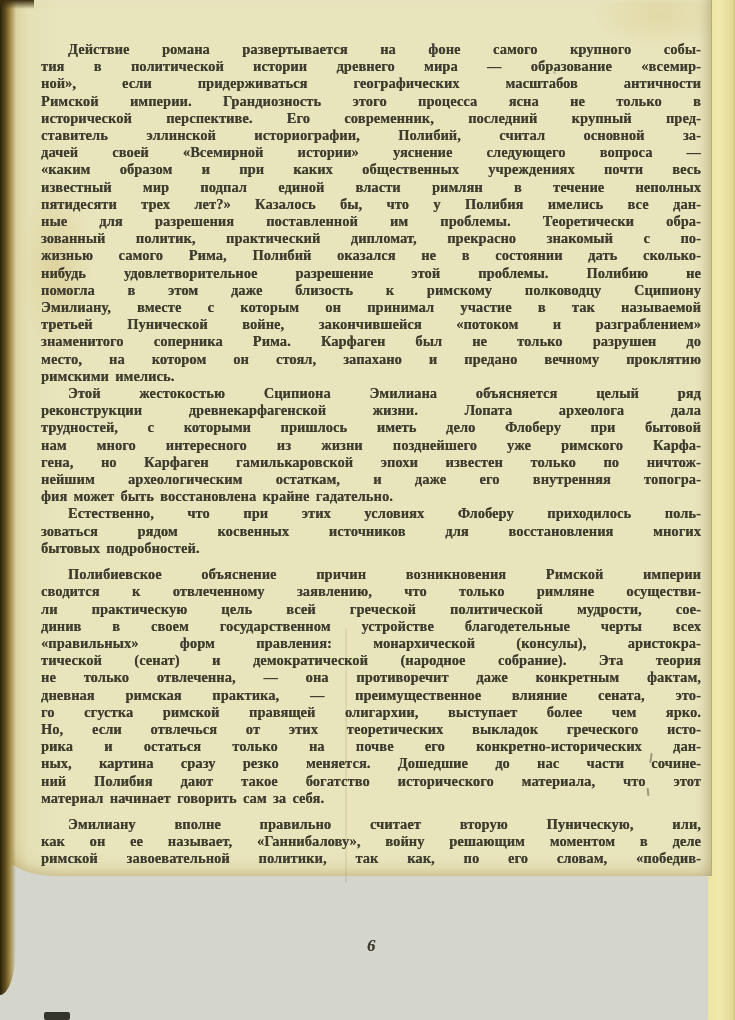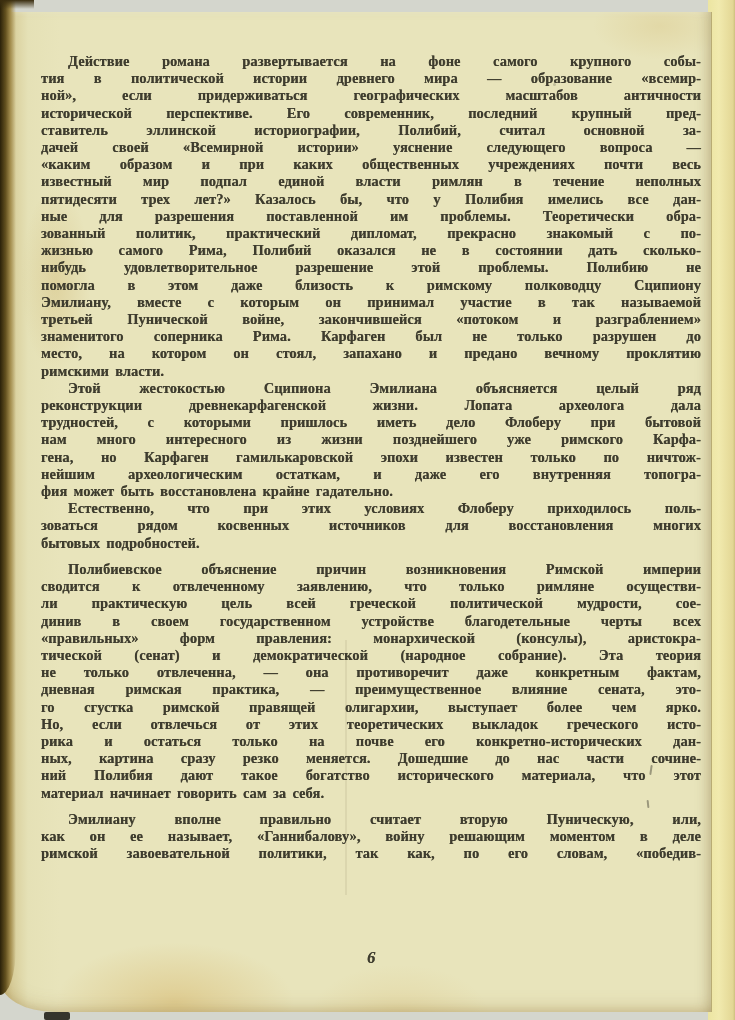--- a/index.html
+++ b/index.html
@@ -8,21 +8,21 @@
     background:#d4d6cd;
     font-family:"Liberation Serif","DejaVu Serif",serif;
   }
   
   .next-page-edge{
     position:absolute;top:0;right:0;width:27px;height:1020px;
     background:linear-gradient(90deg,#ece5a2 0%,#f1eaae 40%,#e3d795 92%,#cdbf7e 100%);
   }
   
   .page{
-    position:absolute;top:12px;left:0;width:711px;height:1000px;
+    position:absolute;top:0;left:0;width:711px;height:876px;
     background:
       radial-gradient(ellipse 170px 85px at 175px 990px, rgba(206,160,66,0.34), rgba(206,160,66,0) 70%),
       radial-gradient(ellipse 48px 130px at 56px 268px, rgba(188,148,58,0.22), rgba(188,148,58,0) 72%),
       radial-gradient(ellipse 90px 45px at 660px 14px, rgba(205,175,95,0.22), rgba(205,175,95,0) 75%),
       radial-gradient(ellipse 120px 70px at 400px 1005px, rgba(210,170,85,0.20), rgba(210,170,85,0) 75%),
       linear-gradient(90deg,#c3b175 0px,#d9cf9c 13px,#e5e1b6 28px,#e8e4bb 60px,#e8e4bb 100%);
     border-right:1px solid #b9ac74;
     border-bottom-left-radius:55px 32px;
     box-shadow:
       inset -9px 0 14px -7px rgba(120,100,50,.38),
@@ -83,36 +83,37 @@
     <div class="fold-line"></div>
     <div class="smudge s1"></div>
     <div class="smudge s2"></div>
     <div class="smudge s3"></div>
 
     <div class="text-block">
         <div class="para">
           <div class="line first">Действие романа развертывается на фоне самого крупного собы-</div>
           <div class="line">тия в политической истории древнего мира — образование «всемир-</div>
           <div class="line">ной», если придерживаться географических масштабов античности</div>
+          <div class="line">Римской империи. Грандиозность этого процесса ясна не только в</div>
           <div class="line">исторической перспективе. Его современник, последний крупный пред-</div>
           <div class="line">ставитель эллинской историографии, Полибий, считал основной за-</div>
           <div class="line">дачей своей «Всемирной истории» уяснение следующего вопроса —</div>
           <div class="line">«каким образом и при каких общественных учреждениях почти весь</div>
           <div class="line">известный мир подпал единой власти римлян в течение неполных</div>
           <div class="line">пятидесяти трех лет?» Казалось бы, что у Полибия имелись все дан-</div>
           <div class="line">ные для разрешения поставленной им проблемы. Теоретически обра-</div>
           <div class="line">зованный политик, практический дипломат, прекрасно знакомый с по-</div>
           <div class="line">жизнью самого Рима, Полибий оказался не в состоянии дать сколько-</div>
           <div class="line">нибудь удовлетворительное разрешение этой проблемы. Полибию не</div>
           <div class="line">помогла в этом даже близость к римскому полководцу Сципиону</div>
           <div class="line">Эмилиану, вместе с которым он принимал участие в так называемой</div>
           <div class="line">третьей Пунической войне, закончившейся «потоком и разграблением»</div>
           <div class="line">знаменитого соперника Рима. Карфаген был не только разрушен до</div>
           <div class="line">место, на котором он стоял, запахано и предано вечному проклятию</div>
-          <div class="line last">римскими власти.</div>
+          <div class="line last">римскими имелись.</div>
         </div>
         <div class="para">
           <div class="line first">Этой жестокостью Сципиона Эмилиана объясняется целый ряд</div>
           <div class="line">реконструкции древнекарфагенской жизни. Лопата археолога дала</div>
           <div class="line">трудностей, с которыми пришлось иметь дело Флоберу при бытовой</div>
           <div class="line">нам много интересного из жизни позднейшего уже римского Карфа-</div>
           <div class="line">гена, но Карфаген гамилькаровской эпохи известен только по ничтож-</div>
           <div class="line">нейшим археологическим остаткам, и даже его внутренняя топогра-</div>
           <div class="line last">фия может быть восстановлена крайне гадательно.</div>
         </div>

